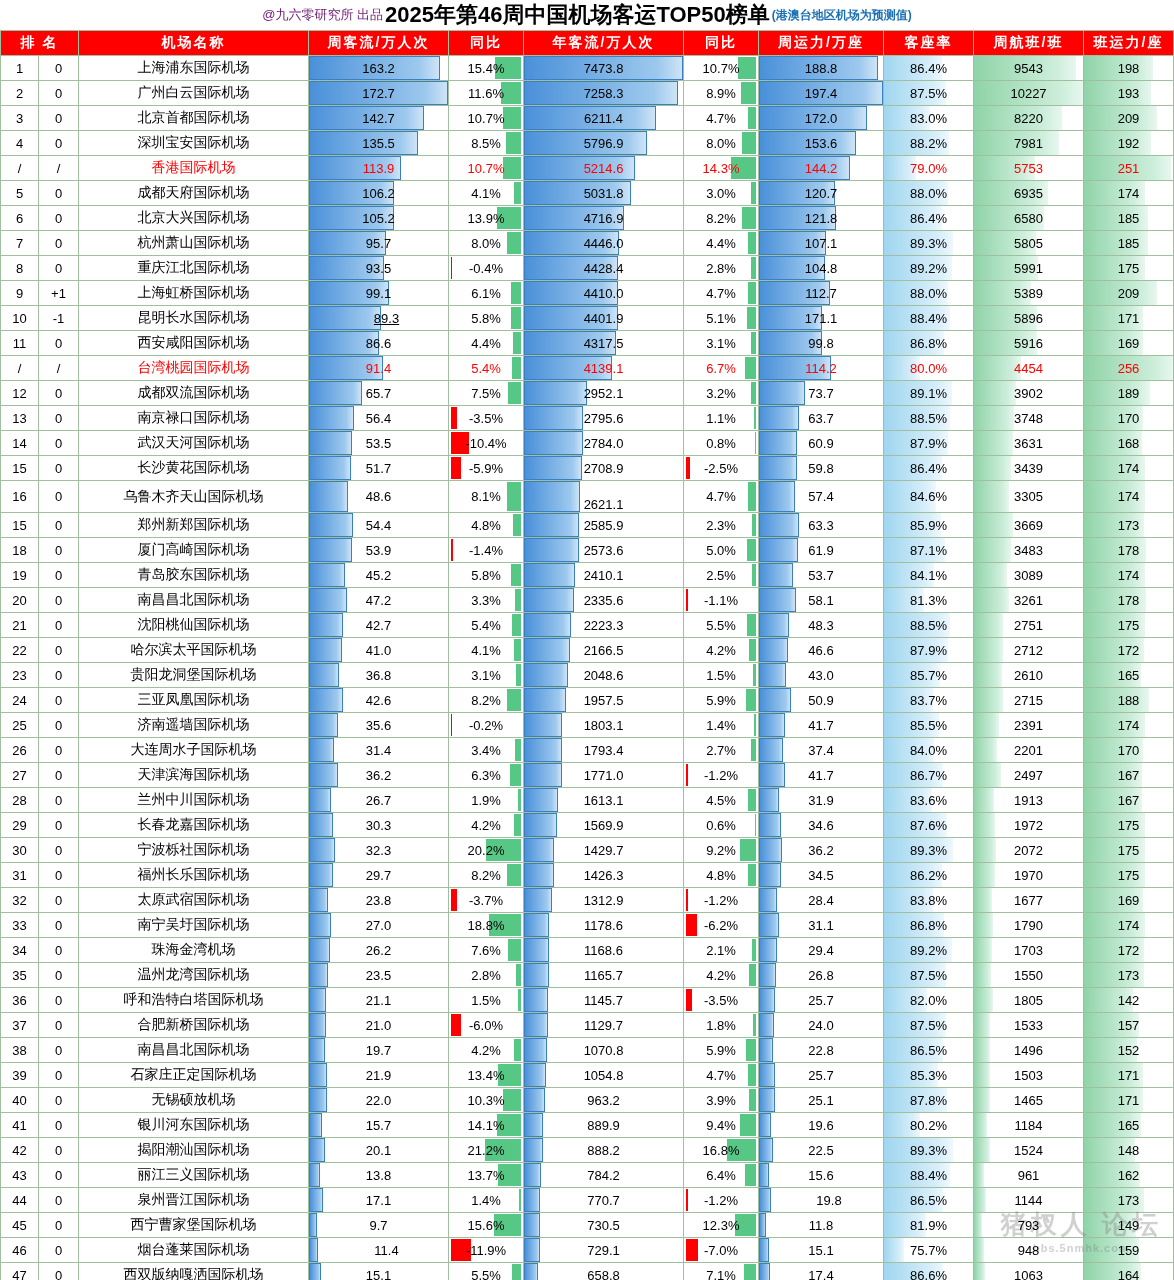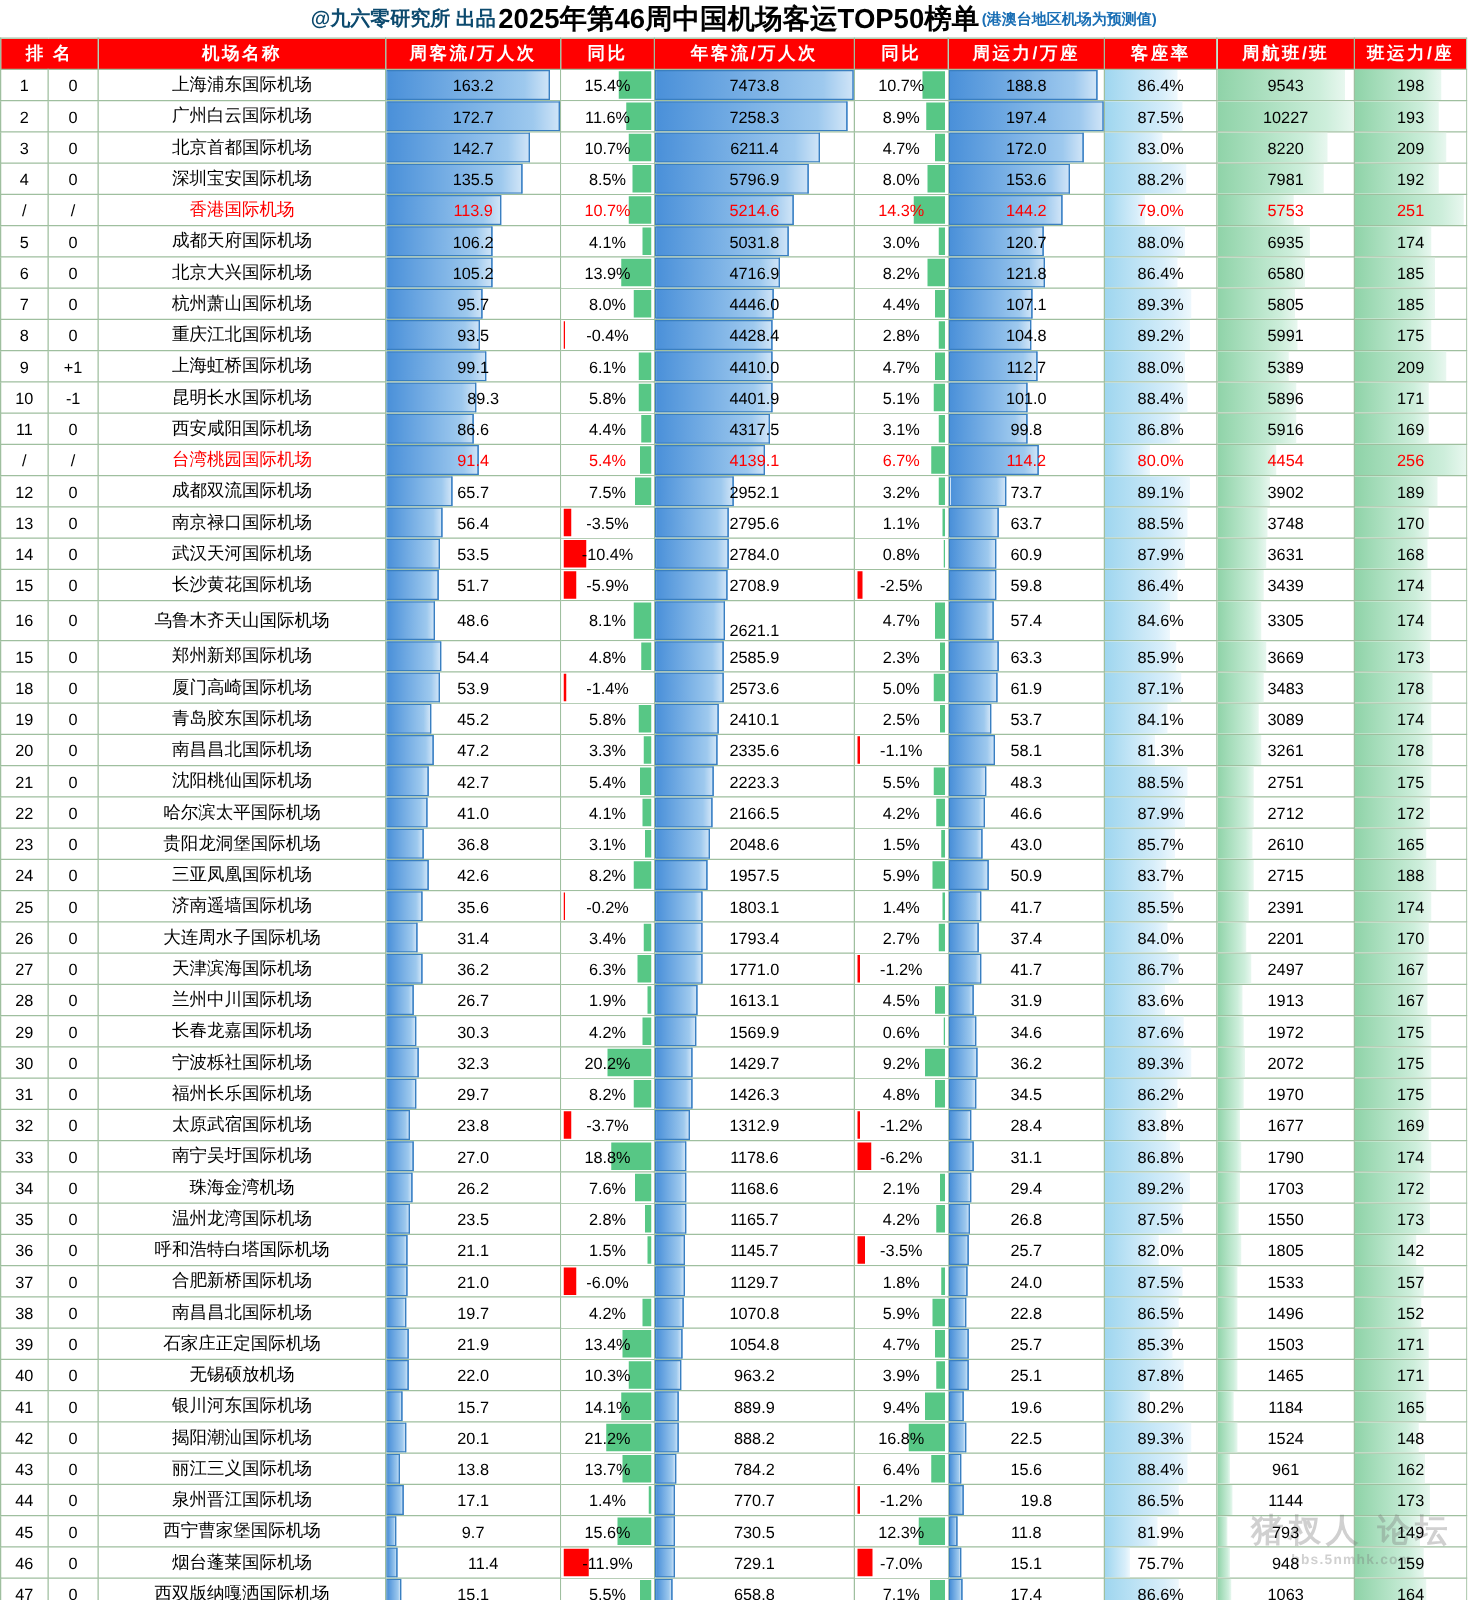--- a/index.html
+++ b/index.html
@@ -18,23 +18,23 @@
   
   .title-bar {
     height: 30px;
     display: flex;
     align-items: center;
     justify-content: center;
     gap: 2px;
     white-space: nowrap;
   }
   .title-credit {
-    font-size: 16px;
-    color: #0c4a6e;
-    font-weight: bold;
+    font-size: 13px;
+    color: #701a75;
+    font-weight: normal;
   }
   .title-main {
     font-size: 22px;
     font-weight: bold;
     color: #000;
     letter-spacing: 0px;
   }
   .title-note {
     font-size: 12px;
     color: #1a6fb5;
@@ -679,21 +679,21 @@
             </div>
           </td>
         </tr>
         <tr>
           <td class="rank">10</td>
           <td class="chg">-1</td>
           <td class="name">昆明长水国际机场</td>
           <td class="num">
             <div class="cell">
               <div class="bar" style="width: 51.7082%; background: linear-gradient(to right, rgb(74, 144, 217) 0%, rgb(158, 201, 238) 85%, rgb(207, 228, 247) 100%); border: 1px solid rgb(58, 127, 192);"></div>
-              <span class="txt center" style="padding-left: 16px;">89.3</span>
+              <span class="txt center" style="padding-left: 16px; text-decoration: underline;">89.3</span>
             </div>
           </td>
           <td class="num yoy-cell">
             <div class="cell">
               <div class="yoy-bar yoy-pos" style="width: 13.456%; right: 2px;"></div>
               <span class="yoy-txt">5.8%</span>
             </div>
           </td>
           <td class="num">
             <div class="cell">
@@ -703,21 +703,21 @@
           </td>
           <td class="num yoy-cell">
             <div class="cell">
               <div class="yoy-bar yoy-pos" style="width: 11.832%; right: 2px;"></div>
               <span class="yoy-txt">5.1%</span>
             </div>
           </td>
           <td class="num">
             <div class="cell">
               <div class="bar" style="width: 51.1651%; background: linear-gradient(to right, rgb(74, 144, 217) 0%, rgb(158, 201, 238) 85%, rgb(207, 228, 247) 100%); border: 1px solid rgb(58, 127, 192);"></div>
-              <span class="txt center" style="padding-left: 0px;">101.0</span>
+              <span class="txt center" style="padding-left: 0px;">171.1</span>
             </div>
           </td>
           <td class="num">
             <div class="cell">
               <div class="bar" style="width: 73.6%; background: linear-gradient(to right, rgb(159, 214, 239) 0%, rgb(216, 238, 250) 80%, rgb(238, 248, 253) 100%);"></div>
               <span class="txt center">88.4%</span>
             </div>
           </td>
           <td class="num">
             <div class="cell">

